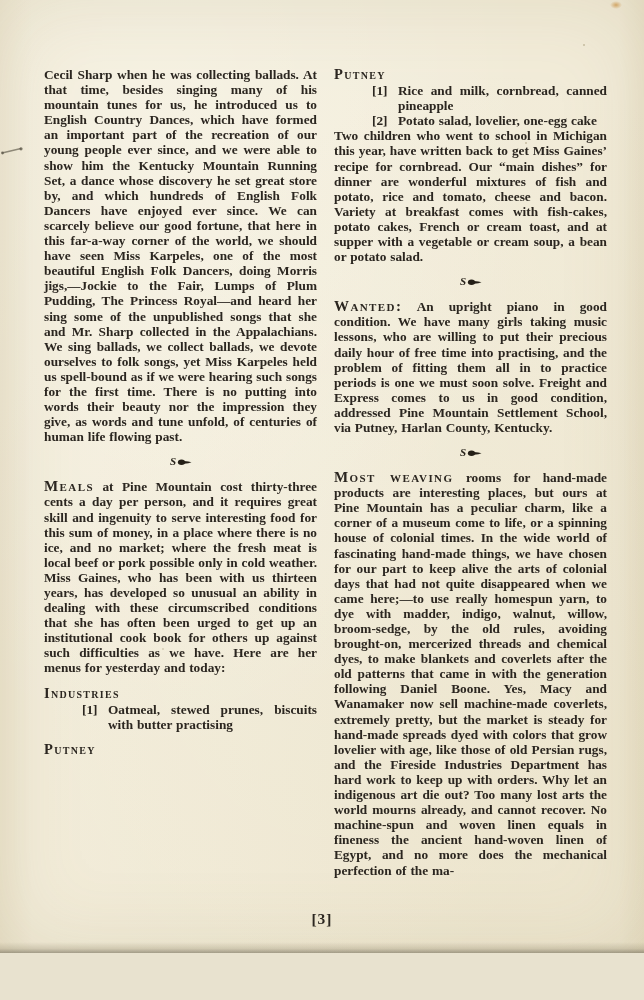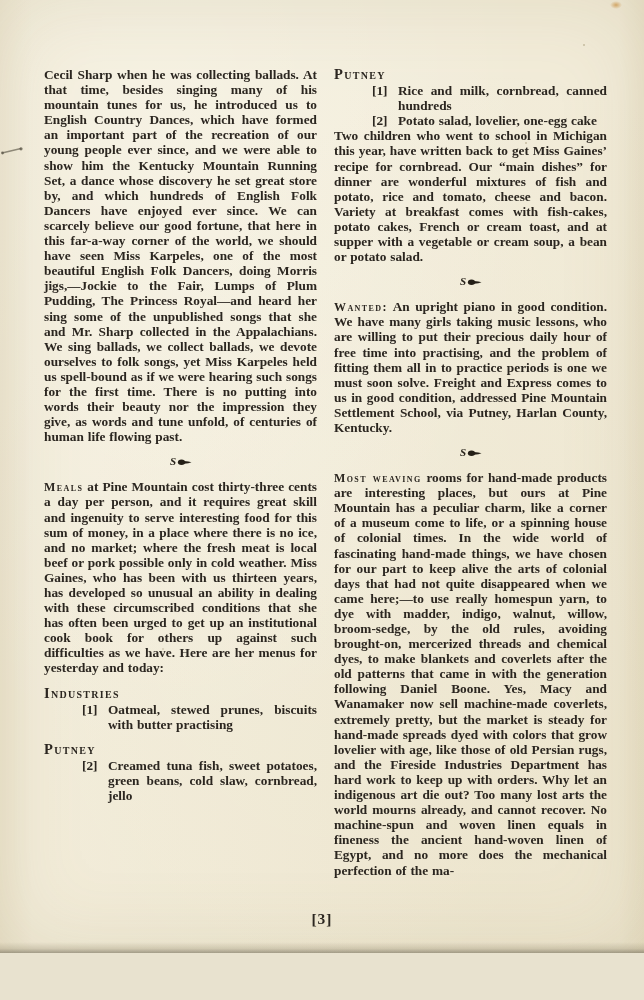--- a/index.html
+++ b/index.html
@@ -29,21 +29,21 @@
   .col {
     width:273px;
     font-size:13.3px;
     line-height:15.1px;
     text-align:justify;
     word-spacing:0.04em;
   }
   p.body-text { margin:0; }
   .lead {
     font-variant:small-caps;
-    font-size:12px;
+    font-size:15px;
     letter-spacing:1.4px;
     line-height:1;
   }
   .ornament { text-align:center; margin:11px 0 10px; height:14px; line-height:14px; }
   .menu-heading {
     font-variant:small-caps;
     font-size:14.5px;
     letter-spacing:1.3px;
     margin-top:10px; margin-bottom:1px;
     text-align:left;
@@ -105,28 +105,27 @@
 
       <p class="body-text"><span class="lead">Meals</span><span> at Pine Mountain cost thirty-three cents a day per person, and it requires great skill and ingenuity to serve interesting food for this sum of money, in a place where there is no ice, and no market; where the fresh meat is local beef or pork possible only in cold weather. Miss Gaines, who has been with us thirteen years, has developed so unusual an ability in dealing with these circumscribed conditions that she has often been urged to get up an institutional cook book for others up against such difficulties as we have. Here are her menus for yesterday and today:</span></p>
 
       <div class="menu-section">
         <div class="menu-heading">Industries</div>
         <div class="menu-item"><span class="marker">[1]</span><span>Oatmeal, stewed prunes, biscuits with butter practising</span></div>
       </div>
 
       <div class="menu-section">
         <div class="menu-heading">Putney</div>
-        <div class="menu-item"><span class="marker">[2]</span><span>Creamed tuna fish, sweet potatoes, green beans, cold slaw, cornbread, jello</span></div>
       </div>
     </div>
 
     <div class="col">
       <div class="menu-section flush">
         <div class="menu-heading">Putney</div>
-        <div class="menu-item"><span class="marker">[1]</span><span>Rice and milk, cornbread, canned hundreds</span></div>
+        <div class="menu-item"><span class="marker">[1]</span><span>Rice and milk, cornbread, canned pineapple</span></div>
         <div class="menu-item"><span class="marker">[2]</span><span>Potato salad, lovelier, one-egg cake</span></div>
       </div>
 
       <p class="body-text">Two children who went to school in Michigan this year, have written back to get Miss Gaines’ recipe for cornbread. Our “main dishes” for dinner are wonderful mixtures of fish and potato, rice and tomato, cheese and bacon. Variety at breakfast comes with fish-cakes, potato cakes, French or cream toast, and at supper with a vegetable or cream soup, a bean or potato salad.</p>
 
       <div class="ornament">
         <svg width="22" height="13" viewBox="0 0 22 13">
           <text x="0" y="10" font-family="Liberation Serif, serif" font-style="italic" font-size="11" fill="#241f17">S</text>
           <ellipse cx="11.5" cy="7.3" rx="3.6" ry="2.7" fill="#241f17"></ellipse>
           <path d="M14 5.9 Q19 6.0 21.5 7.3 Q19 8.7 14 8.8 Z" fill="#241f17"></path>

